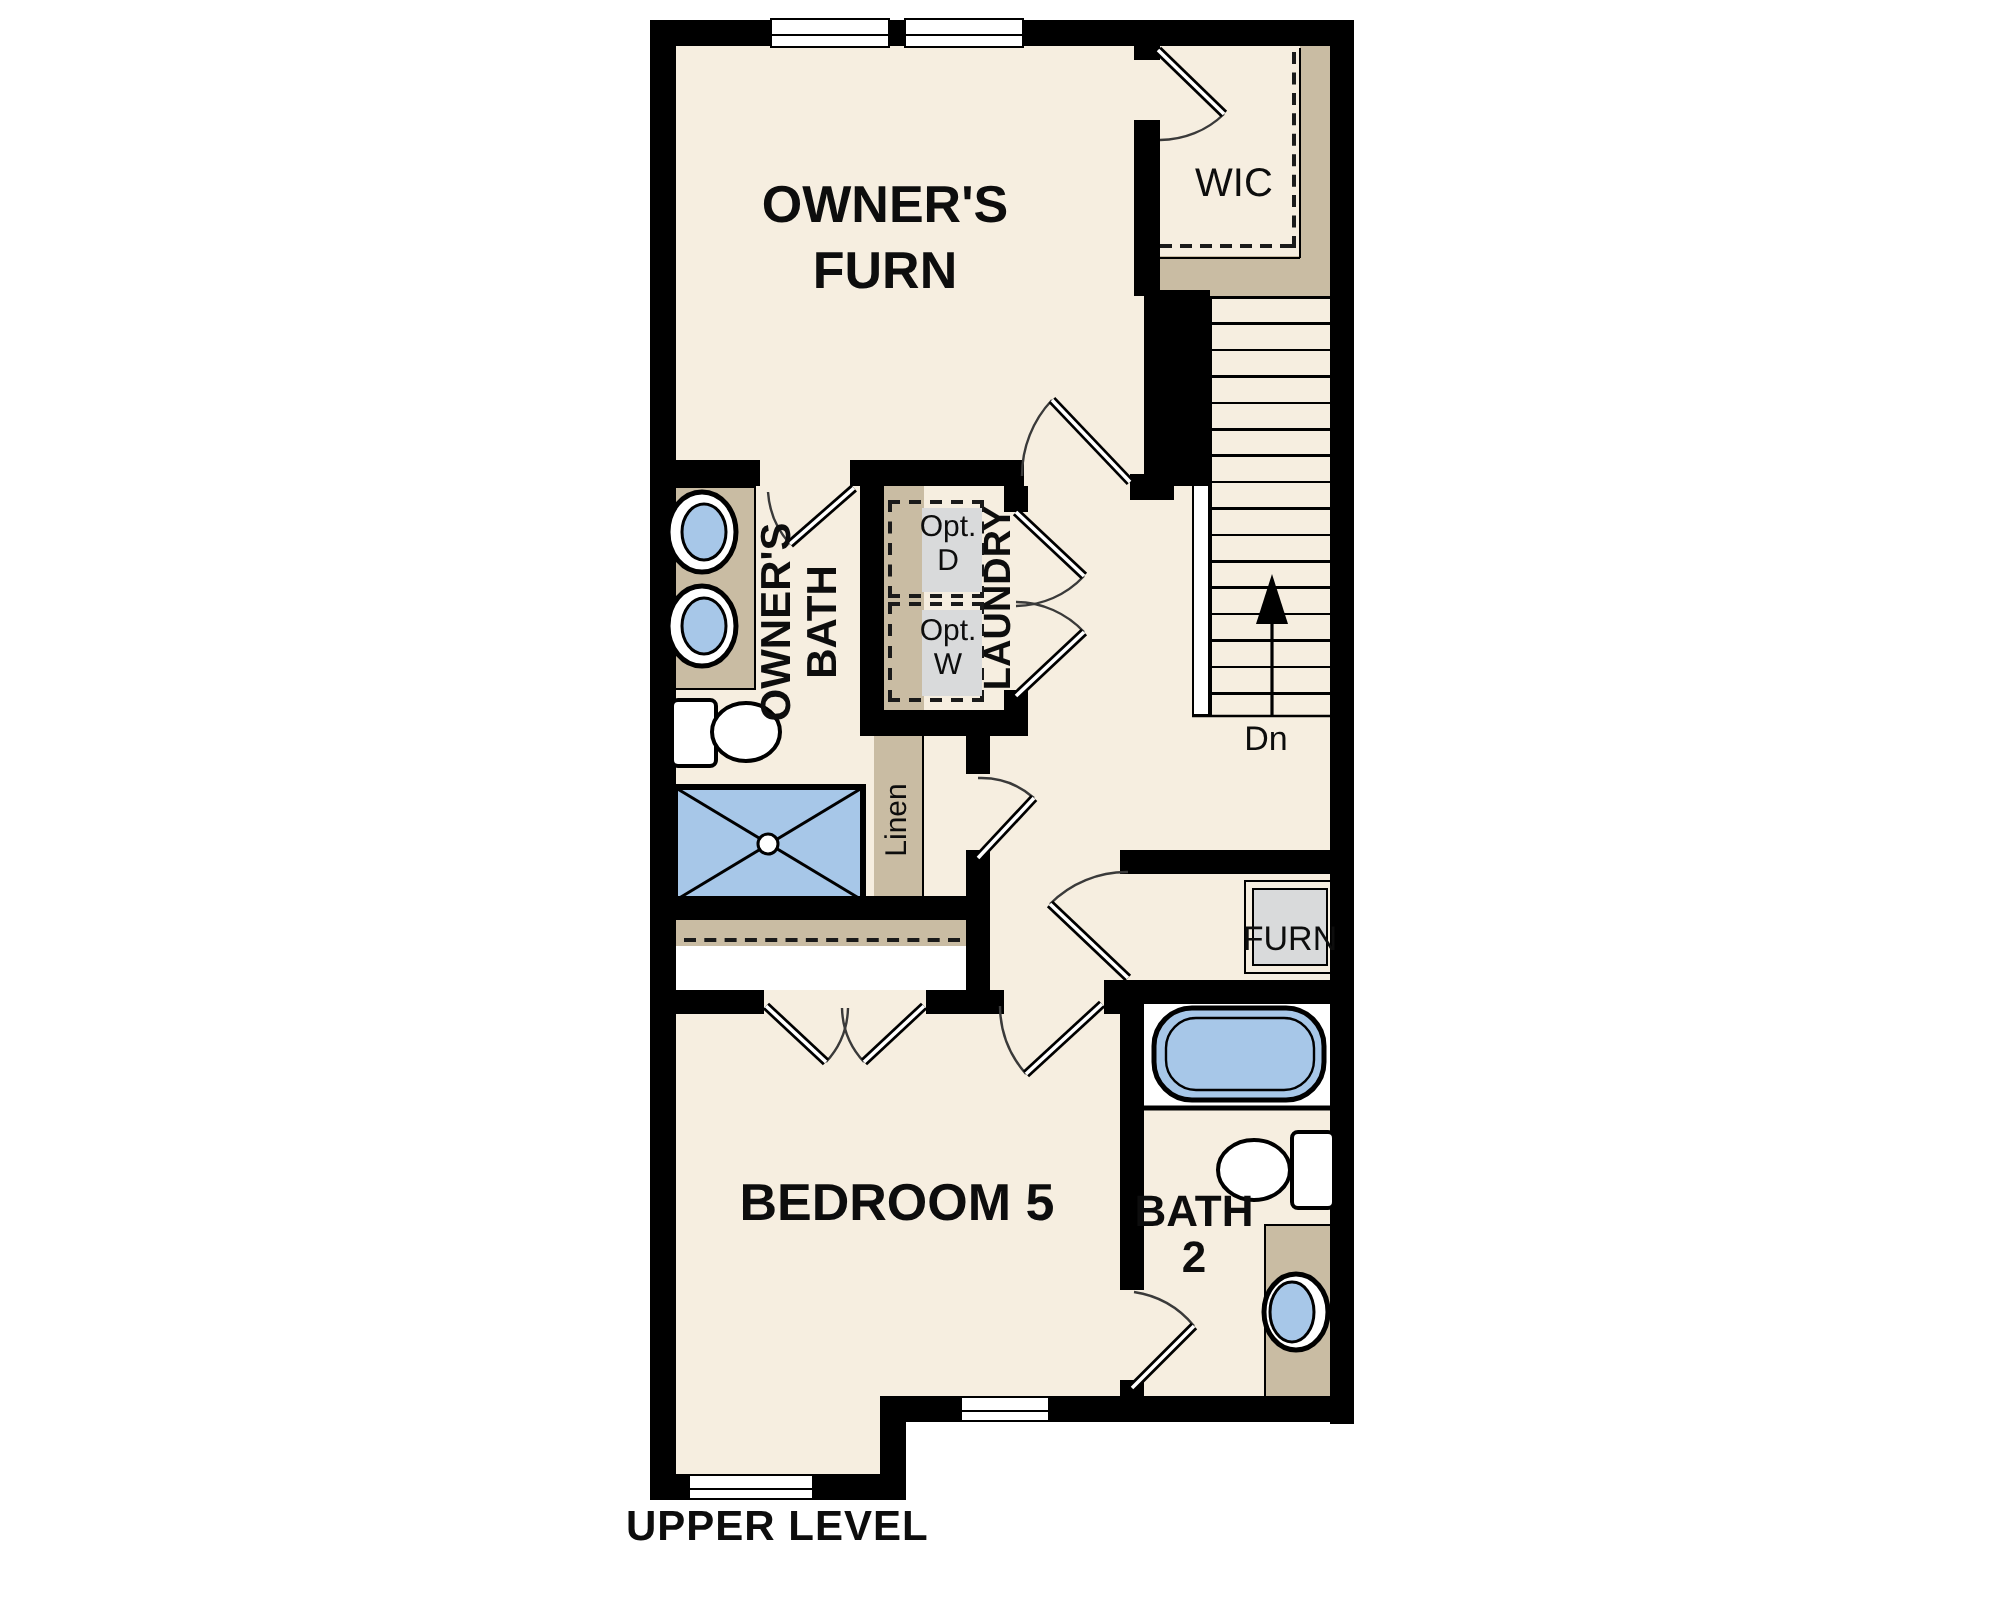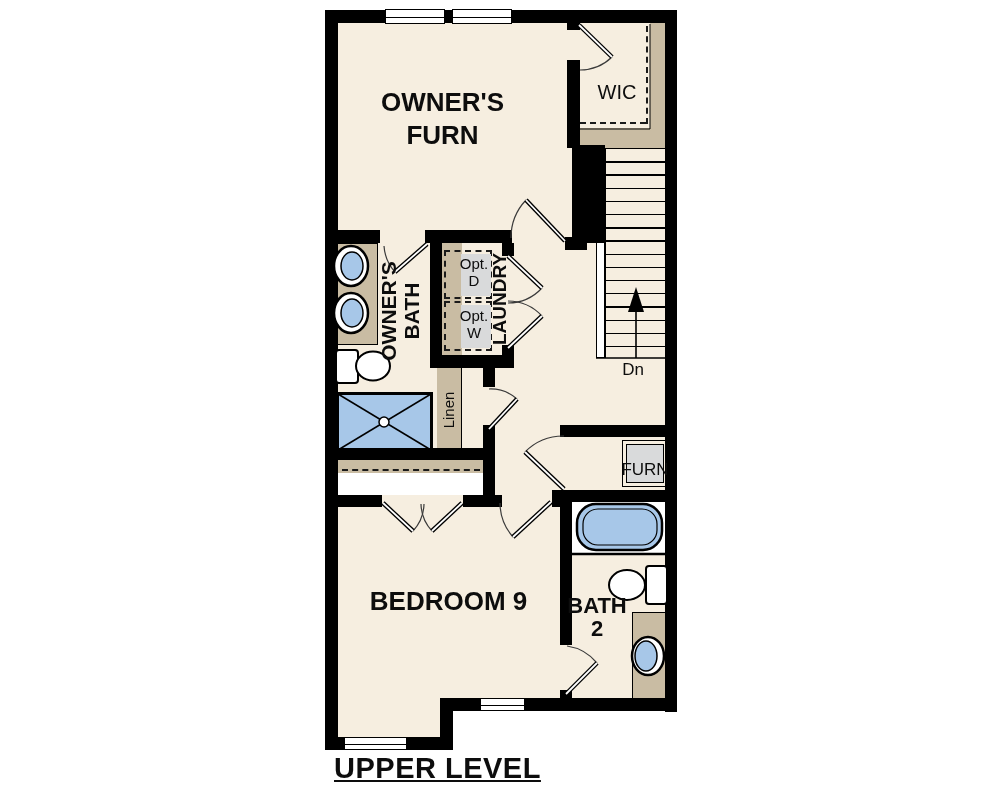--- a/index.html
+++ b/index.html
@@ -222,21 +222,21 @@
     <div>Opt.</div>
     <div>W</div>
   </div>
 
   <div class="lbl rot" style="left:417px;top:400px;width:64px;height:20px;font-size:15px;line-height:20px;">Linen</div>
 
   <div class="lbl" style="left:611px;top:360px;width:44px;font-size:17px;">Dn</div>
 
   <div class="lbl" style="left:618px;top:460px;width:54px;font-size:17px;">FURN</div>
 
-  <div class="lbl b" style="left:346px;top:586px;width:205px;font-size:26px;">BEDROOM 9</div>
+  <div class="lbl b" style="left:346px;top:586px;width:205px;font-size:26px;">BEDROOM 5</div>
 
   <div class="lbl b" style="left:560px;top:594px;width:74px;font-size:22px;line-height:23px;">
     <div>BATH</div>
     <div>2</div>
   </div>
 
-  <div class="lbl b" style="left:334px;top:752px;font-size:29px;letter-spacing:0.5px;text-decoration:underline;">UPPER LEVEL</div>
+  <div class="lbl b" style="left:313px;top:752px;font-size:21px;letter-spacing:0.5px;">UPPER LEVEL</div>
 </div>
 
 </body></html>

